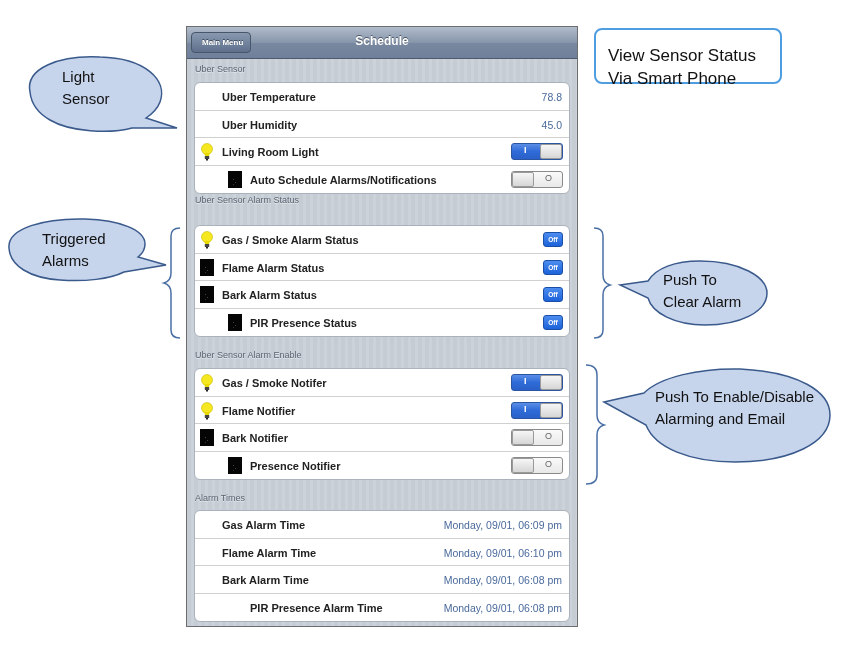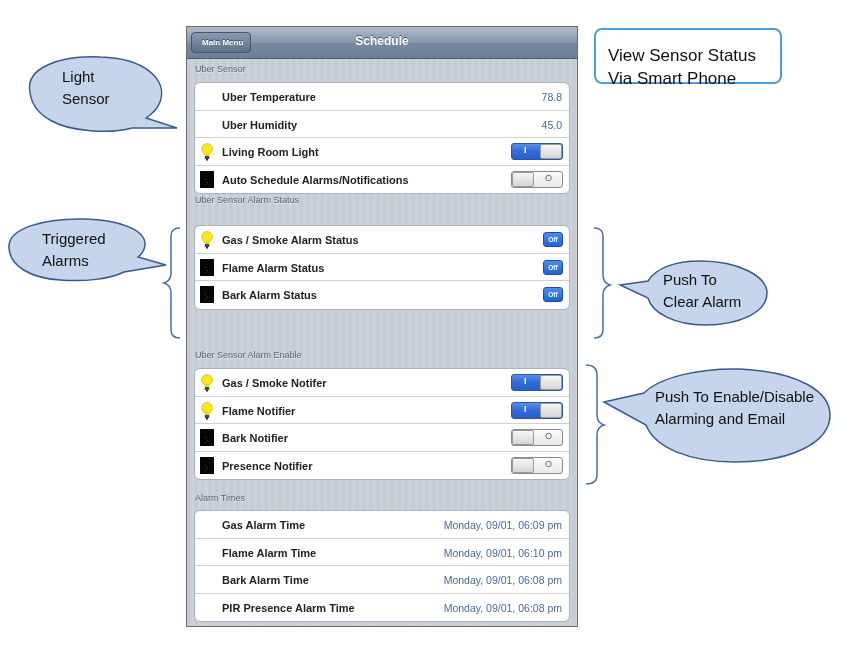--- a/index.html
+++ b/index.html
@@ -10,21 +10,21 @@
     background-image: repeating-linear-gradient(90deg, #c5ccd4 0px, #c5ccd4 4px, #cbd2da 4px, #cbd2da 7px); box-sizing:border-box; overflow:hidden; }
   .navbar { position:absolute; left:0; top:0; width:100%; height:31px; background:linear-gradient(#b1bccb, #8796ab 50%, #7888a0 51%, #6f809a); border-bottom:1px solid #4e5b6e; }
   .nav-title { position:absolute; left:0; right:0; top:7px; text-align:center; color:#fff; font-weight:bold; font-size:12px; text-shadow:0 -1px 0 #4a5566; }
   .back-btn { position:absolute; left:4px; top:5px; height:19px; padding:0 7px 0 10px; background:linear-gradient(#8898b0, #5e708c); border:1px solid #485669; border-radius:4px; color:#fff; font-size:8px; font-weight:bold; line-height:19px; text-shadow:0 -1px 0 #3b4656; cursor:pointer; }
   .back-btn:before { content:""; position:absolute; left:-5px; top:3px; width:12px; height:12px; background:linear-gradient(135deg, #8898b0, #5e708c); border-left:1px solid #485669; border-bottom:1px solid #485669; transform:rotate(45deg); z-index:-1; }
   .back-btn span { position:relative; }
 
   .section-header { position:absolute; left:8px; font-size:9px; color:#5a6470; text-shadow:0 1px 0 #e4e8ec; }
   .group { position:absolute; left:7px; width:376px; background:#fff; border:1px solid #aab2bc; border-radius:6px; box-sizing:border-box; overflow:hidden; }
   .row { position:relative; height:27.5px; border-bottom:1px solid #d0d0d0; box-sizing:border-box; }
-  .row:last-child { border-bottom:none; }
+  .row:last-child { border-bottom:none;margin-left:28px; }
   .row-label { position:absolute; left:27px; top:8px; font-size:11px; font-weight:bold; color:#222; }
   .row-value { position:absolute; right:7px; top:8px; font-size:10.5px; color:#4a6a9c; }
   .icon-bulb { position:absolute; left:6px; top:5px; width:12px; height:18px; }
   .icon-black { position:absolute; left:5px; top:5px; width:14px; height:17px; background:#050505; }
   .icon-black:after { content:""; position:absolute; left:5px; top:8px; width:1px; height:1px; background:#444; box-shadow:2px 3px 0 #444, 0 5px 0 #333; }
 
   .toggle { position:absolute; right:6px; top:5px; width:52px; height:17px; border:1px solid #8a8a8a; border-radius:3px; box-sizing:border-box; overflow:hidden; cursor:pointer; }
   .toggle.on { background:linear-gradient(#5a8ee6, #2f6bd8 50%, #2a60c8); border-color:#2b55a0; }
   .toggle.off { background:linear-gradient(#fafafa, #e8e8e8); }
   .toggle .knob { position:absolute; top:0; width:22px; height:15px; background:linear-gradient(#f6f6f6, #d6d6d6); border:1px solid #9a9a9a; box-sizing:border-box; border-radius:2px; }
@@ -139,20 +139,25 @@
     <div class="row">
       <span class="icon-black"></span>
       <span class="row-label">Flame Alarm Status</span>
       <div class="off-btn">Off</div>
     </div>
     <div class="row">
       <span class="icon-black"></span>
       <span class="row-label">Bark Alarm Status</span>
       <div class="off-btn">Off</div>
     </div>
+    <div class="row">
+      <span class="icon-black"></span>
+      <span class="row-label">PIR Presence Status</span>
+      <div class="off-btn">Off</div>
+    </div>
   </div>
 
   <div class="section-header" style="top:323px;">Uber Sensor Alarm Enable</div>
   <div class="group" style="top:341px;text-align:right;">
     <div class="row">
       <svg class="icon-bulb" viewBox="0 0 12 18">
           <circle cx="6" cy="6" r="5.5" fill="#f5e820" stroke="#c8b800" stroke-width="0.6"></circle>
           <path d="M3.5 10 L8.5 10 L8 13 L4 13 Z" fill="#e8d800"></path>
           <rect x="3.8" y="13" width="4.4" height="3" fill="#444"></rect>
           <rect x="5" y="16" width="2" height="1.5" fill="#222"></rect>

